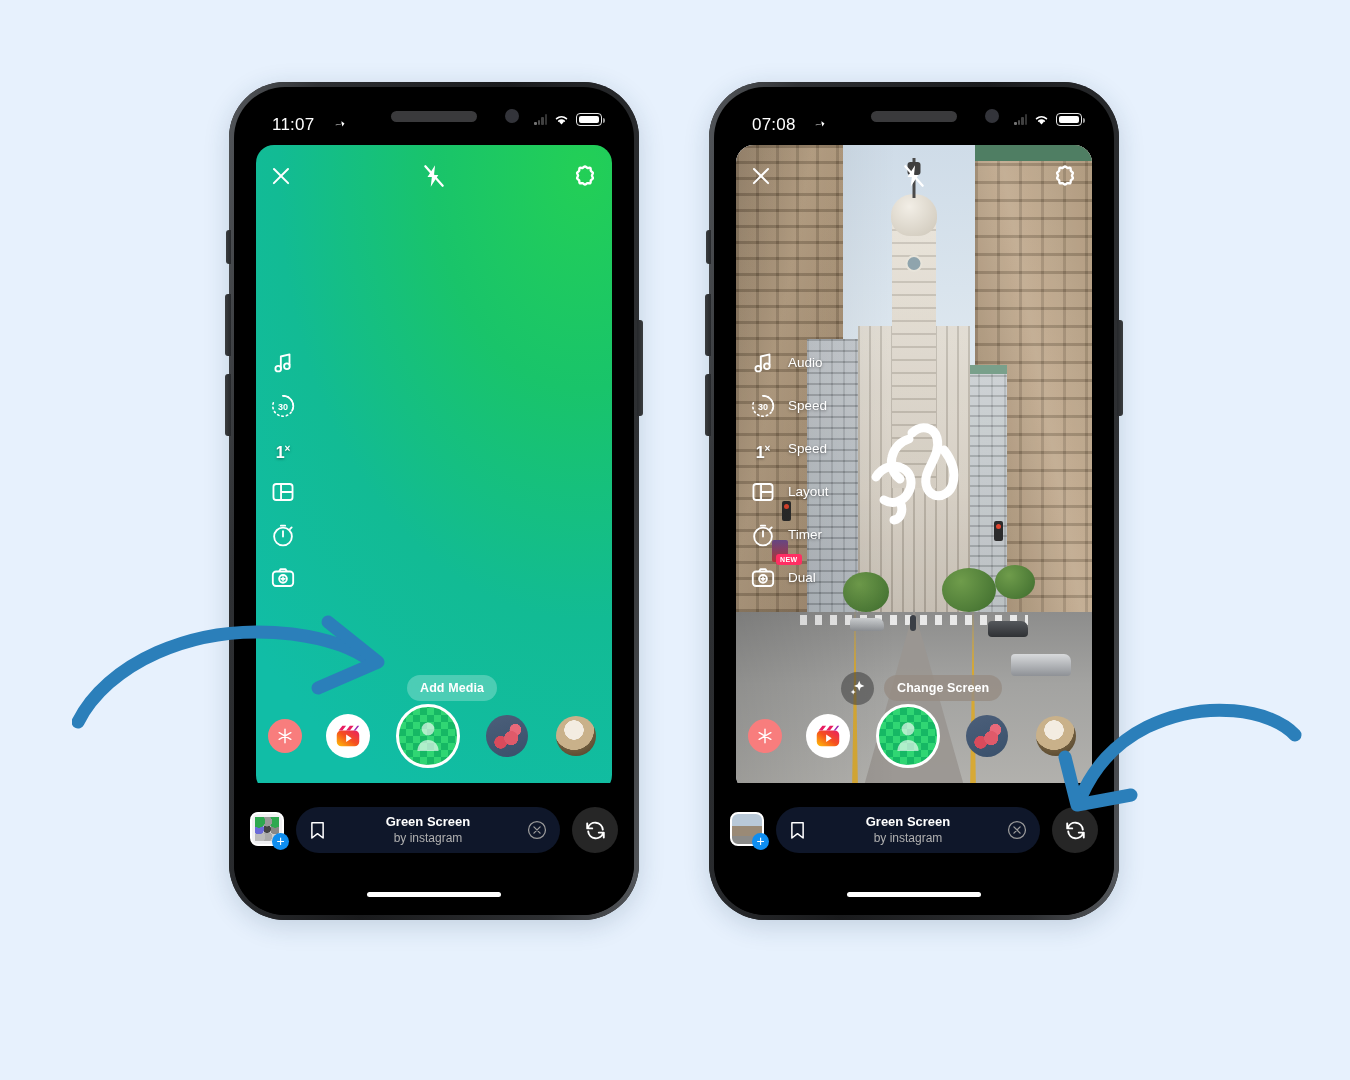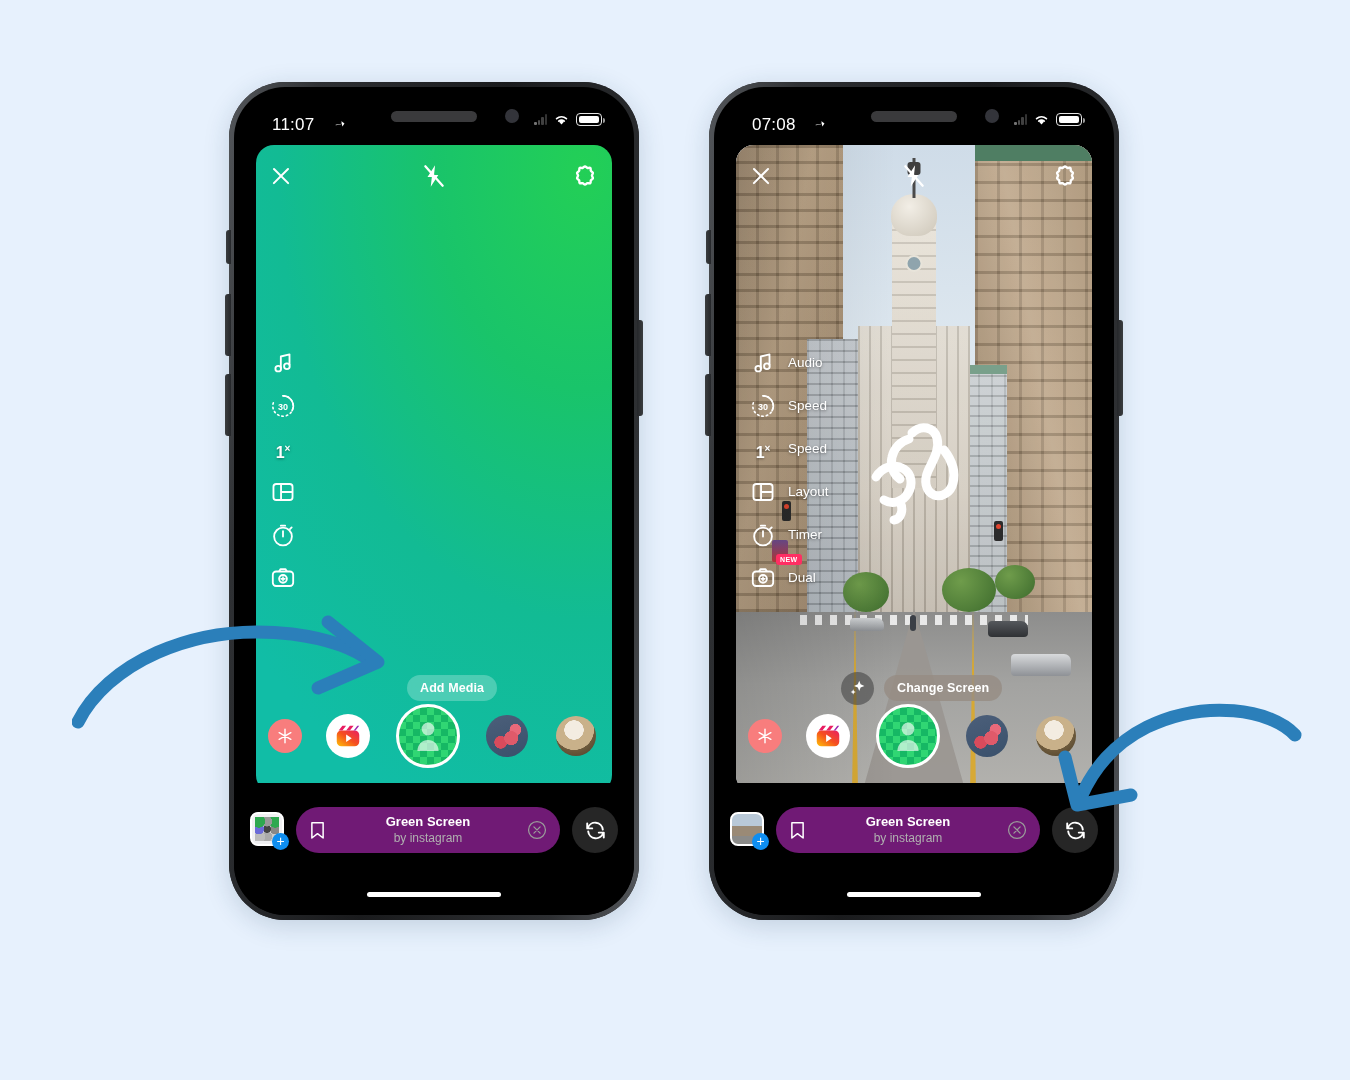--- a/index.html
+++ b/index.html
@@ -238,21 +238,21 @@
       radial-gradient(circle at 84% 50%, #888 0 22%, transparent 23%),
       radial-gradient(circle at 16% 82%, #bbb 0 22%, transparent 23%),
       radial-gradient(circle at 50% 82%, #aaa 0 22%, transparent 23%),
       radial-gradient(circle at 84% 82%, #ccc 0 22%, transparent 23%);
   }
   .thumb .plus{
     position:absolute; right:-7px; bottom:-6px; width:17px; height:17px; border-radius:50%;
     background:#0f8ef0; color:#fff; font-size:14px; line-height:16px; text-align:center; font-weight:300;
   }
   .effect-chip{
-    flex:1; height:46px; margin:0 12px; border-radius:23px; background:#701a75;
+    flex:1; height:46px; margin:0 12px; border-radius:23px; background:#0f172a;
     display:flex; align-items:center; padding:0 14px; position:relative;
   }
   .chip-title{ color:#fff; font-size:13px; font-weight:700; line-height:1.25; text-align:center; }
   .chip-sub{ color:#b0b0b0; font-size:12px; line-height:1.25; text-align:center; }
   .chip-center{ position:absolute; left:0; right:0; text-align:center; }
   .ic-bookmark{ width:15px; height:19px; position:relative; z-index:2; }
   .ic-clearx{ position:absolute; right:13px; top:13px; width:20px; height:20px; z-index:2;}
   .flip-btn{
     width:46px; height:46px; border-radius:50%; background:#262626; flex:0 0 46px;
     display:flex; align-items:center; justify-content:center;

